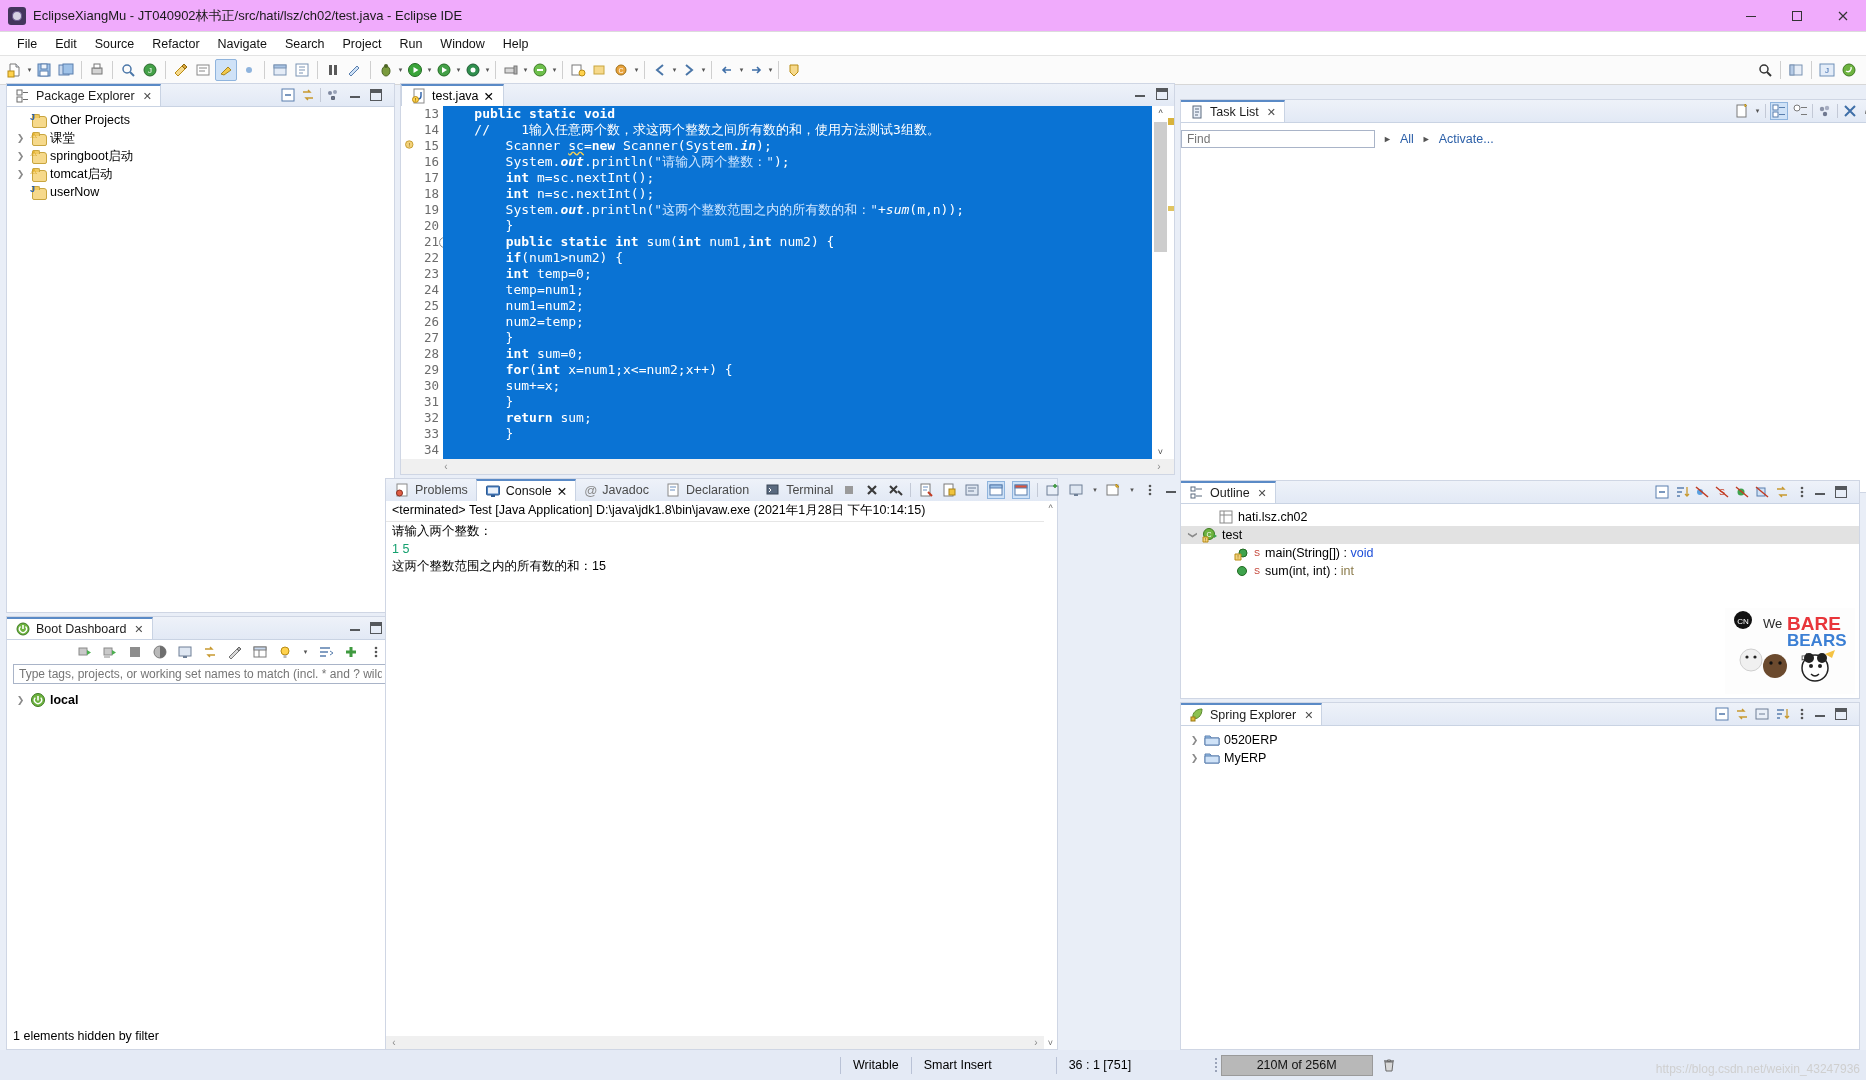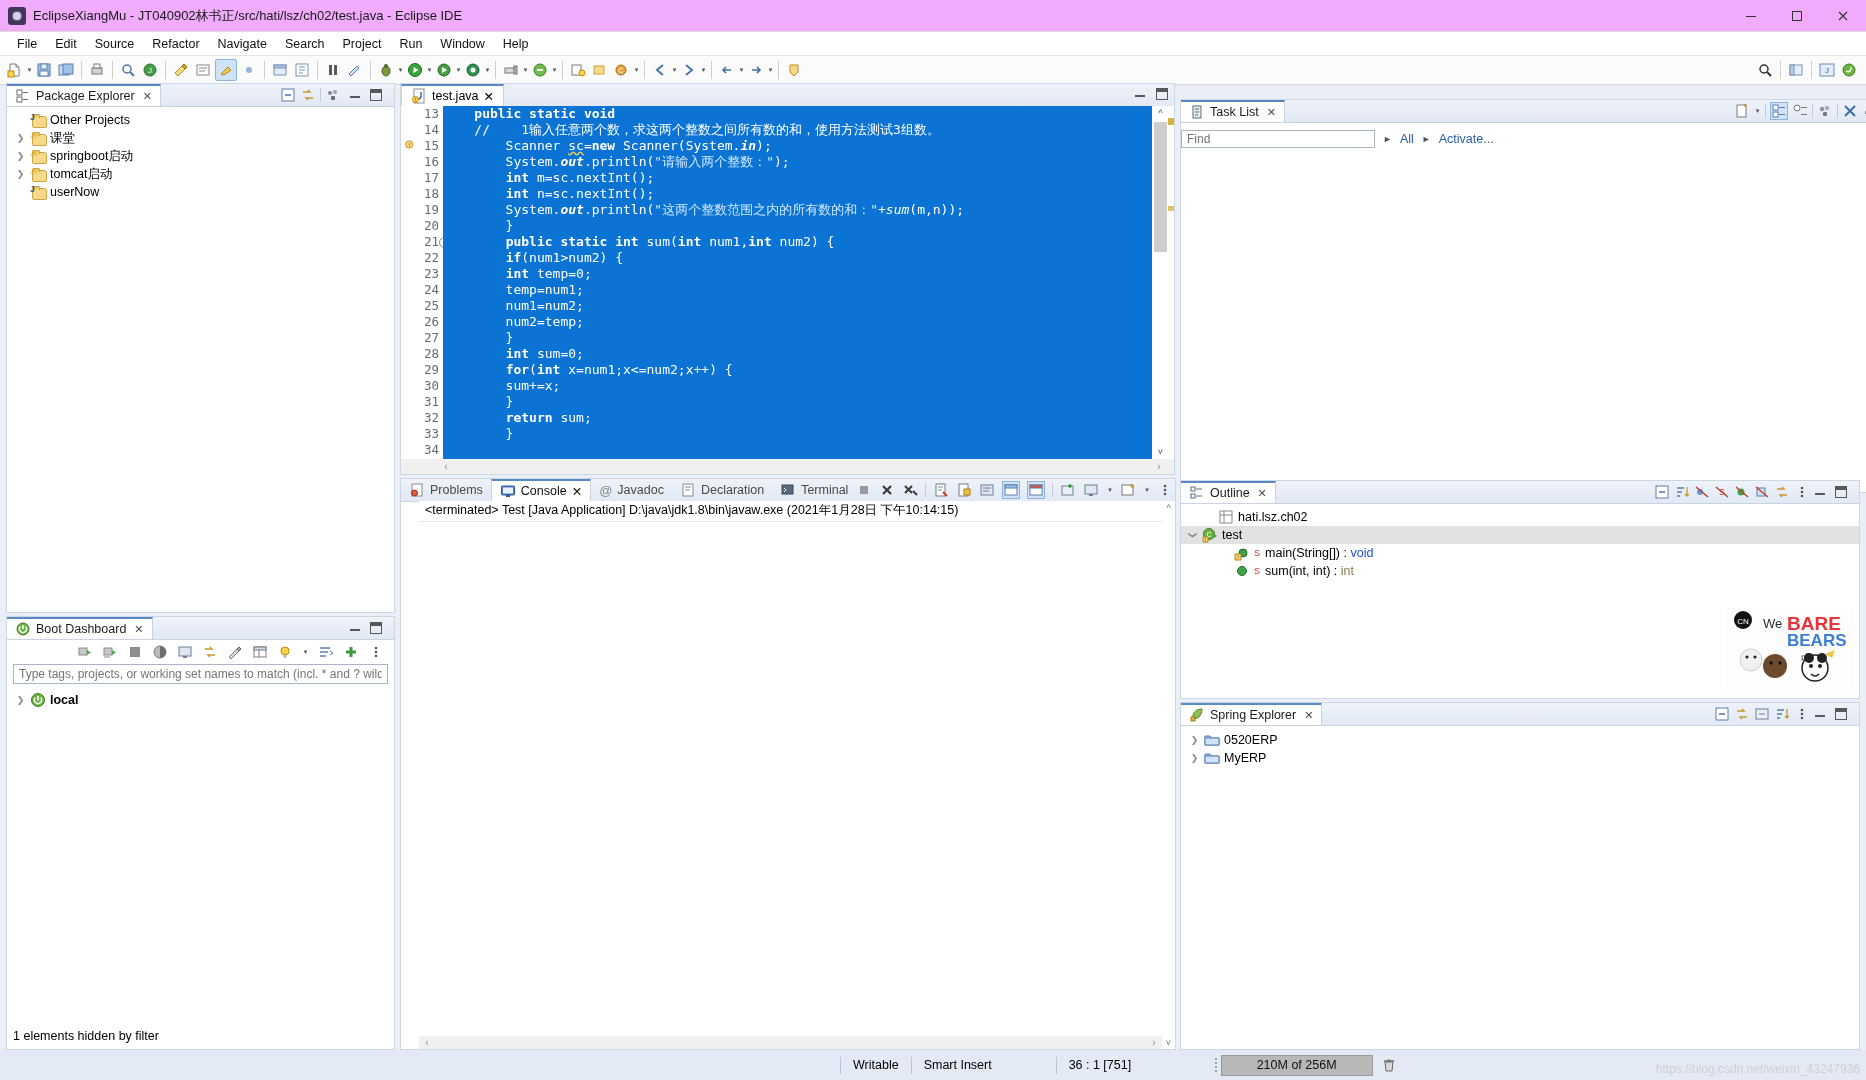--- a/index.html
+++ b/index.html
@@ -99,21 +99,21 @@
   .vscroll .thumb{position:absolute;left:1px;width:13px;background:#cdcdcd;}
   .hscroll{position:absolute;left:0;right:0;bottom:0;height:15px;background:#f0f0f0;}
   .markcol{position:absolute;right:0;top:0;bottom:15px;width:7px;background:#fff;}
 
   
   .consoleTabs{height:22px;background:linear-gradient(#eef2f9,#e2e9f5);display:flex;align-items:center;
     border-bottom:1px solid #c9d3e3;position:relative;}
   .ctab{height:22px;display:flex;align-items:center;gap:5px;padding:0 8px;font-size:12.5px;color:#4a4a4a;}
   .ctab.active{background:#fff;color:#111;border-top:2px solid #5a8ac6;
     border-left:1px solid #c9d3e3;border-right:1px solid #c9d3e3;box-sizing:border-box;}
-  .cbody{position:absolute;left:0;right:0;top:22px;bottom:0;background:#fff;overflow:hidden;margin-left:18px;}
+  .cbody{position:absolute;left:0;right:0;top:22px;bottom:0;background:#fff;overflow:hidden;}
   .cline{padding:1px 6px;font-size:12.5px;white-space:pre;}
   .cgreen{color:#14a06e;}
 
   
   .statusbar{position:absolute;left:0;right:0;bottom:0;height:30px;background:#e4eaf5;
     display:flex;align-items:center;font-size:12.5px;}
   .sbcell{padding:0 12px;height:17px;display:flex;align-items:center;border-left:1px solid #b9c2d6;}
   .heapbar{width:150px;height:19px;background:#b8b8b8;border:1px solid #9a9a9a;
     display:flex;align-items:center;justify-content:center;font-size:12.5px;color:#111;}
   .trashic{width:16px;height:16px;margin-left:8px;}
@@ -657,21 +657,21 @@
           <div class="thumb" style="top:16px;height:130px;"></div>
           <div style="position:absolute;bottom:0;left:0;width:15px;height:14px;display:flex;align-items:center;justify-content:center;color:#444;font-size:9px;">˅</div>
         </div>
         <div class="hscroll">
           <div style="position:absolute;left:38px;top:0;height:15px;width:14px;display:flex;align-items:center;justify-content:center;color:#8a8a8a;font-size:10px;">‹</div>
           <div style="position:absolute;right:8px;top:0;height:15px;width:14px;display:flex;align-items:center;justify-content:center;color:#8a8a8a;font-size:10px;">›</div>
         </div>
       </div>
     </div>
 
-    <div class="panel" style="left:400px;top:395px;width:776px;height:572px;">
+    <div class="panel" style="left:385px;top:395px;width:673px;height:572px;">
       <div class="consoleTabs">
         <div class="ctab">
           <svg class="ic" viewBox="0 0 16 16">
             <rect x="3" y="2" width="10" height="12" fill="#fff" stroke="#8a8a8a"></rect>
             <circle cx="5.5" cy="11" r="3" fill="#e05d44" stroke="#8c2f22"></circle>
           </svg>
           <span>Problems</span>
         </div>
         <div class="ctab active">
           <svg class="ic" viewBox="0 0 16 16">
@@ -779,20 +779,25 @@
               </svg>
           </div>
           <div class="minmax">
             <div class="mm min"></div>
             <div class="mm max"></div>
           </div>
         </div>
       </div>
       <div class="cbody">
         <div class="cline" style="border-bottom:1px solid #e6e6e6;padding-bottom:2px;">&lt;terminated&gt; Test [Java Application] D:\java\jdk1.8\bin\javaw.exe (2021年1月28日 下午10:14:15)</div>
+        <div id="console-out">
+            <div class="cline">请输入两个整数：</div>
+            <div class="cline cgreen">1 5</div>
+            <div class="cline">这两个整数范围之内的所有数的和：15</div>
+          </div>
         <div style="position:absolute;right:0;top:0;bottom:0;width:13px;background:#fff;">
           <div style="position:absolute;top:0;left:0;width:13px;height:13px;display:flex;align-items:center;justify-content:center;color:#6a6a6a;font-size:9px;">^</div>
           <div style="position:absolute;bottom:0;left:0;width:13px;height:13px;display:flex;align-items:center;justify-content:center;color:#6a6a6a;font-size:9px;">˅</div>
         </div>
         <div style="position:absolute;left:0;right:13px;bottom:0;height:13px;background:#f0f0f0;">
           <div style="position:absolute;left:2px;top:0;height:13px;width:12px;display:flex;align-items:center;justify-content:center;color:#8a8a8a;font-size:10px;">‹</div>
           <div style="position:absolute;right:2px;top:0;height:13px;width:12px;display:flex;align-items:center;justify-content:center;color:#8a8a8a;font-size:10px;">›</div>
         </div>
       </div>
     </div>

